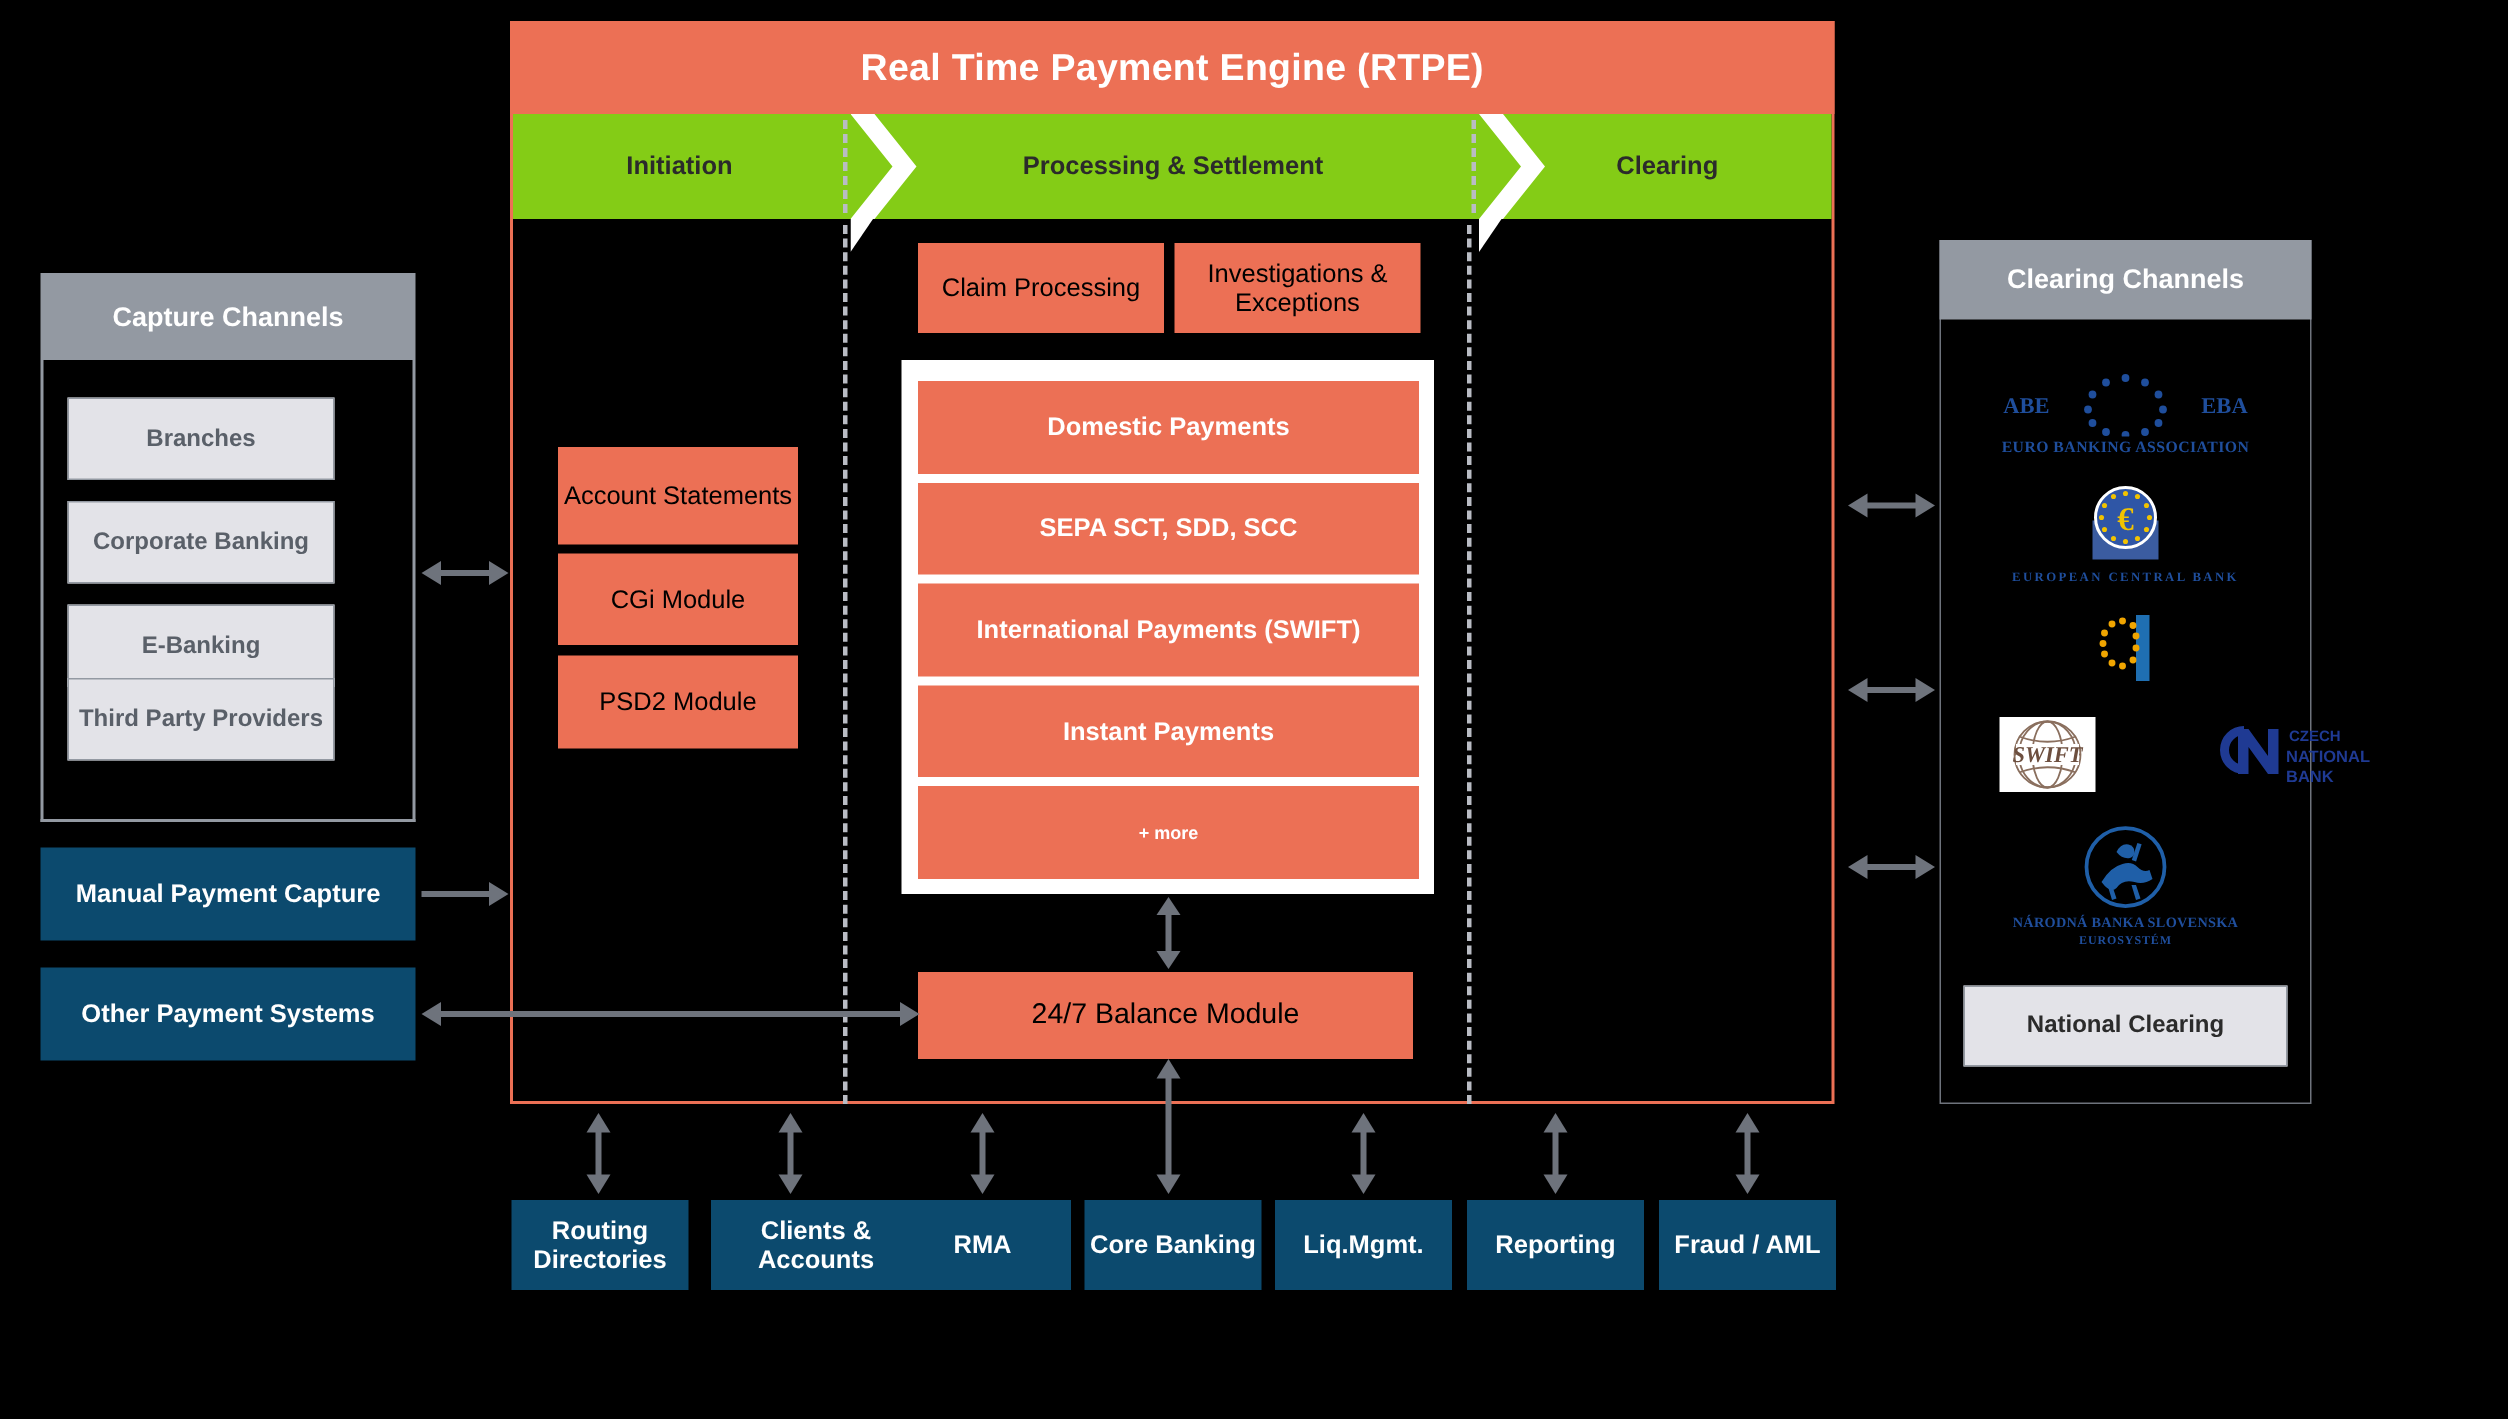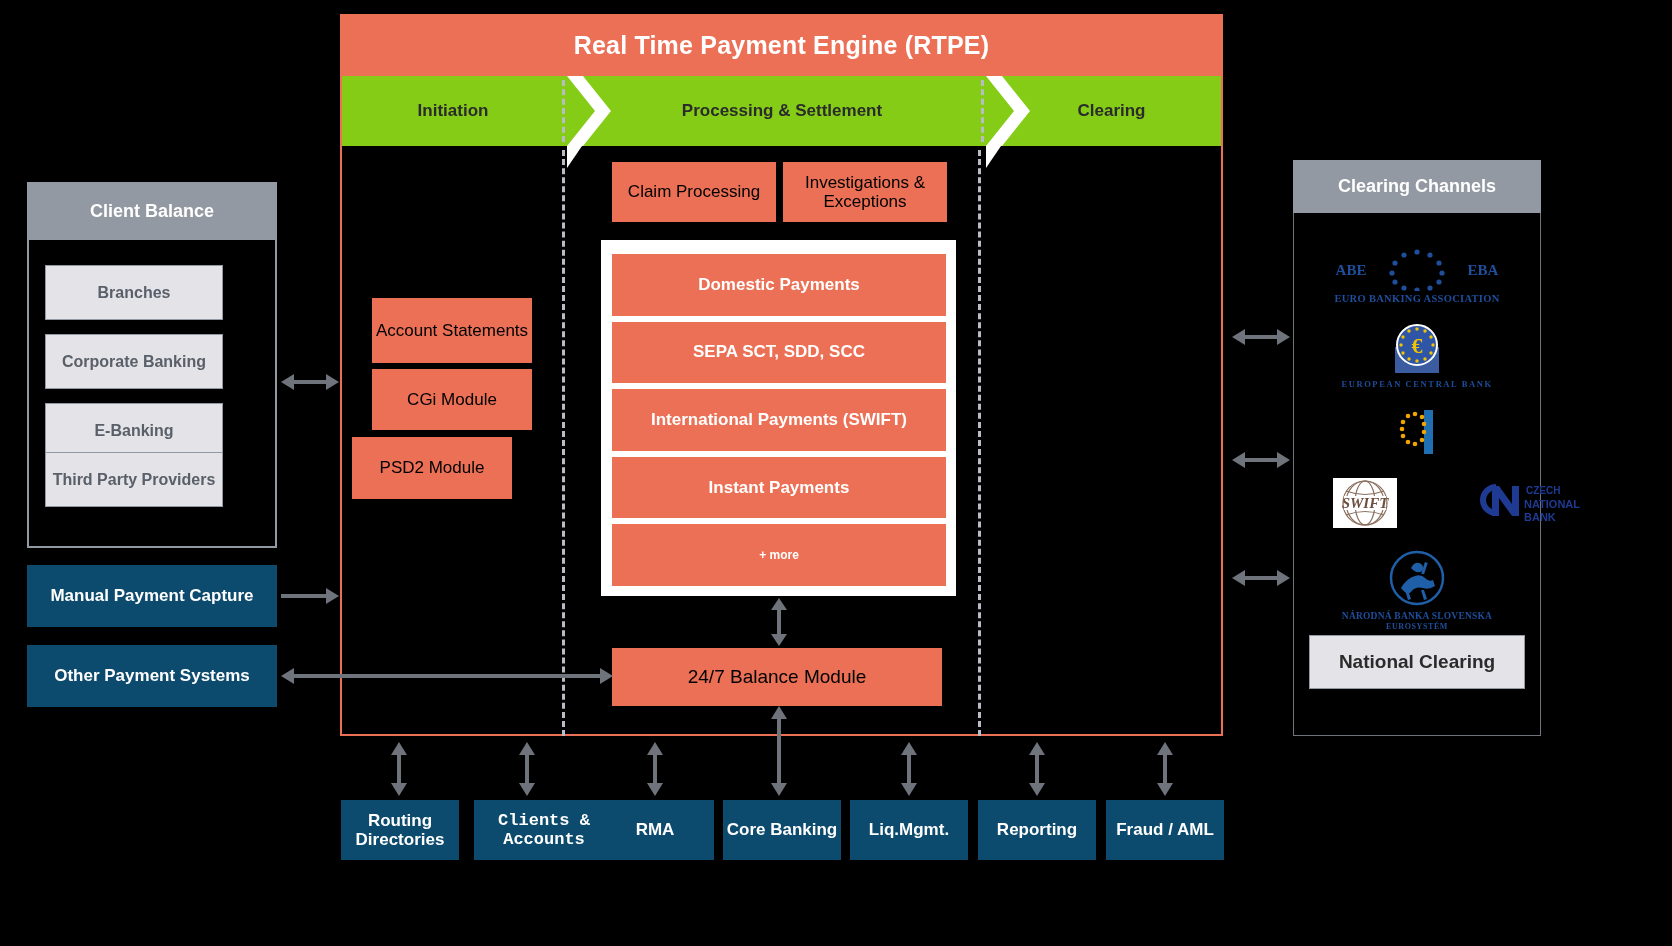--- a/index.html
+++ b/index.html
@@ -102,23 +102,23 @@
     position: absolute; left: 0; width: 248px;
     display: flex; flex-direction: column;
     align-items: center; justify-content: center;
   }
   .logo-cap {
     color: #1f4e9c; font-family: "Liberation Serif", serif;
     font-weight: bold; text-align: center;
   }
 
   #natclear {
-    left: 1309px; top: 635px; width: 216px; height: 54px;
+    left: 1309px; top: 657px; width: 216px; height: 54px;
     background: #e3e3e8; color: #2b2b2b;
-    font-size: 19px; font-weight: bold;
+    font-size: 16px; font-weight: bold;
     border: 1px solid #9399a2;
   }
 
   
   #cc-head { left: 27px; top: 182px; width: 250px; height: 58px; }
   #cc-body {
     left: 27px; top: 240px; width: 250px; height: 308px;
     background: #000000; border: 2px solid #9399a2; border-top: 0;
   }
   .cc-item {
@@ -184,21 +184,21 @@
 
   <div class="abs dash-v" style="left:562px; top:150px; height:586px;"></div>
   <div class="abs dash-v" style="left:978px; top:150px; height:586px;"></div>
 
   <div class="abs box orange-box" style="left:372px; top:298px; width:160px; height:65px;">
     <span>Account Statements</span>
   </div>
   <div class="abs box orange-box" style="left:372px; top:369px; width:160px; height:61px;">
     <span>CGi Module</span>
   </div>
-  <div class="abs box orange-box" style="left:352px; top:437px; width:160px; height:62px;">
+  <div class="abs box orange-box" style="left:372px; top:437px; width:160px; height:62px;">
     <span>PSD2 Module</span>
   </div>
 
   <div class="abs box orange-box" style="left:612px; top:162px; width:164px; height:60px;">
     <span>Claim Processing</span>
   </div>
   <div class="abs box orange-box" style="left:783px; top:162px; width:164px; height:60px;">
     <span>Investigations &amp; Exceptions</span>
   </div>
 
@@ -227,21 +227,21 @@
       <path d="M11,0 L19,12 L3,12 Z" fill="#6e737c"></path>
       <path d="M11,48 L19,36 L3,36 Z" fill="#6e737c"></path>
     </svg>
   </div>
 
   <div class="abs box orange-box" style="left:612px; top:648px; width:330px; height:58px; font-size:19px;">
     <span>24/7 Balance Module</span>
   </div>
 
   <div class="abs box gray-head" id="cc-head">
-    <span>Client Balance</span>
+    <span>Capture Channels</span>
   </div>
   <div class="abs" id="cc-body"></div>
 
   <div class="abs box light-box cc-item" style="top:265px;">
     <span>Branches</span>
   </div>
   <div class="abs box light-box cc-item" style="top:334px;">
     <span>Corporate Banking</span>
   </div>
   <div class="abs box light-box cc-item" style="top:403px;">
@@ -462,21 +462,21 @@
     <svg width="22" height="54" viewBox="0 0 22 54">
       <line x1="11" y1="10" x2="11" y2="44" stroke="#6e737c" stroke-width="4"></line>
       <path d="M11,0 L19,13 L3,13 Z" fill="#6e737c"></path>
       <path d="M11,54 L19,41 L3,41 Z" fill="#6e737c"></path>
     </svg>
   </div>
 
   <div class="bottom-box box gray-box" style="left:341px; width:118px;">
     <span>Routing Directories</span>
   </div>
-  <div class="bottom-box box gray-box" style="left:474px; width:140px;font-family:Liberation Mono, monospace;">
+  <div class="bottom-box box gray-box" style="left:474px; width:140px;">
     <span>Clients &amp; Accounts</span>
   </div>
   <div class="bottom-box box gray-box" style="left:596px; width:118px;">
     <span>RMA</span>
   </div>
   <div class="bottom-box box gray-box" style="left:723px; width:118px;">
     <span>Core Banking</span>
   </div>
   <div class="bottom-box box gray-box" style="left:850px; width:118px;">
     <span>Liq.Mgmt.</span>

